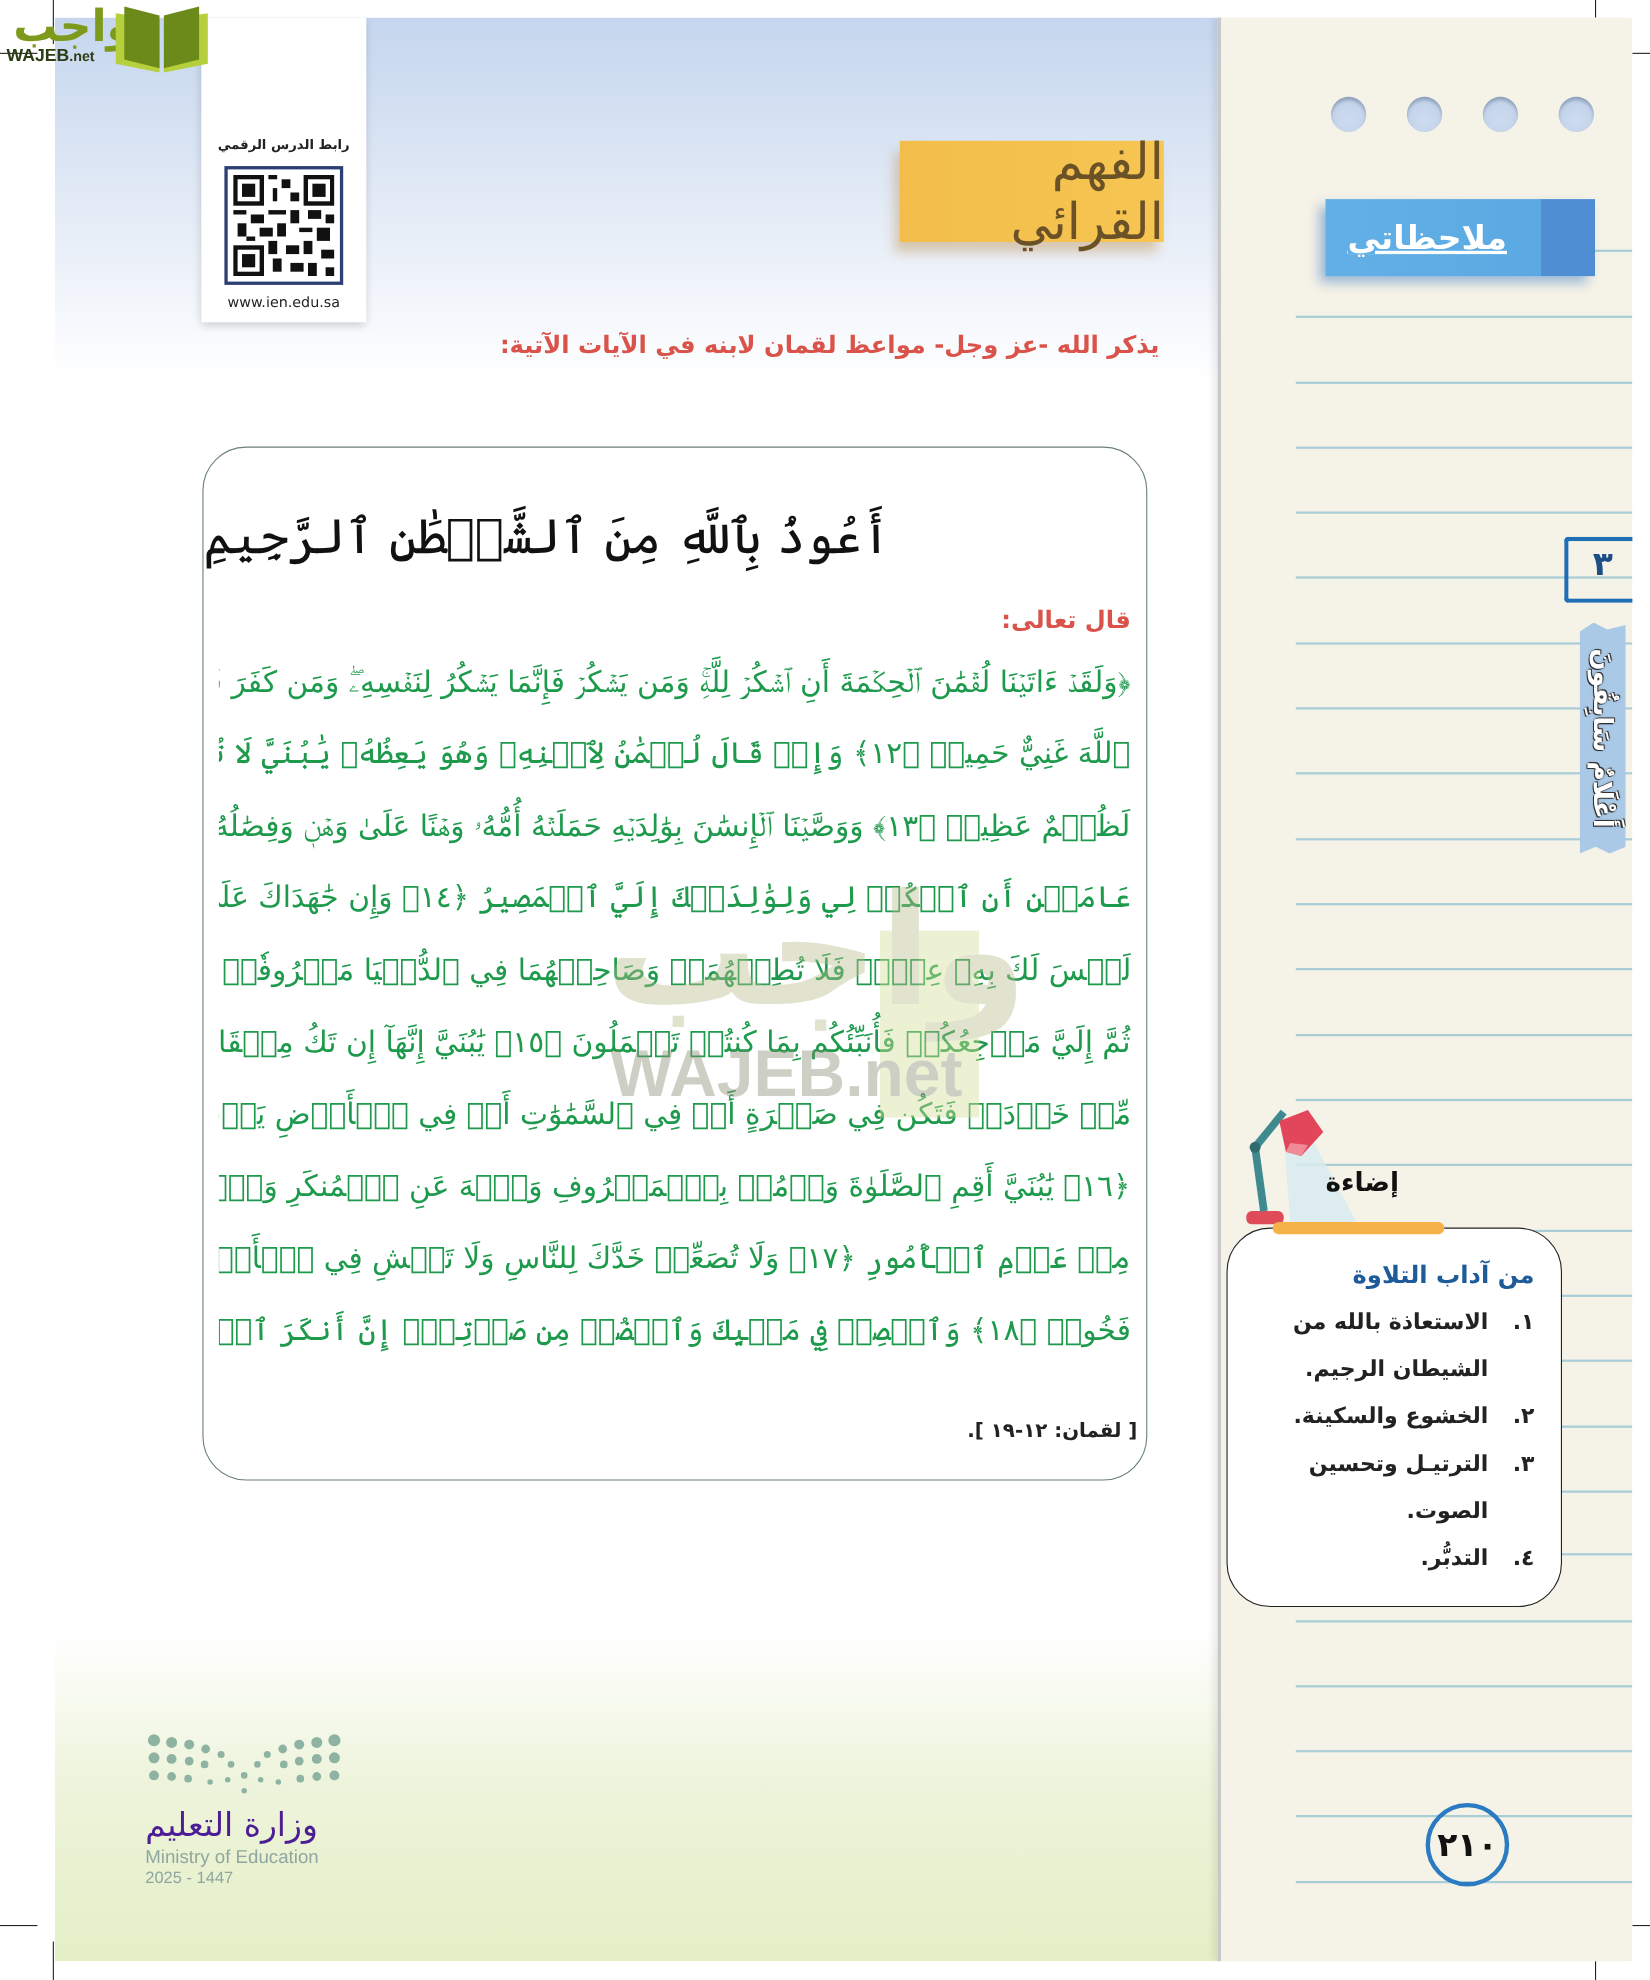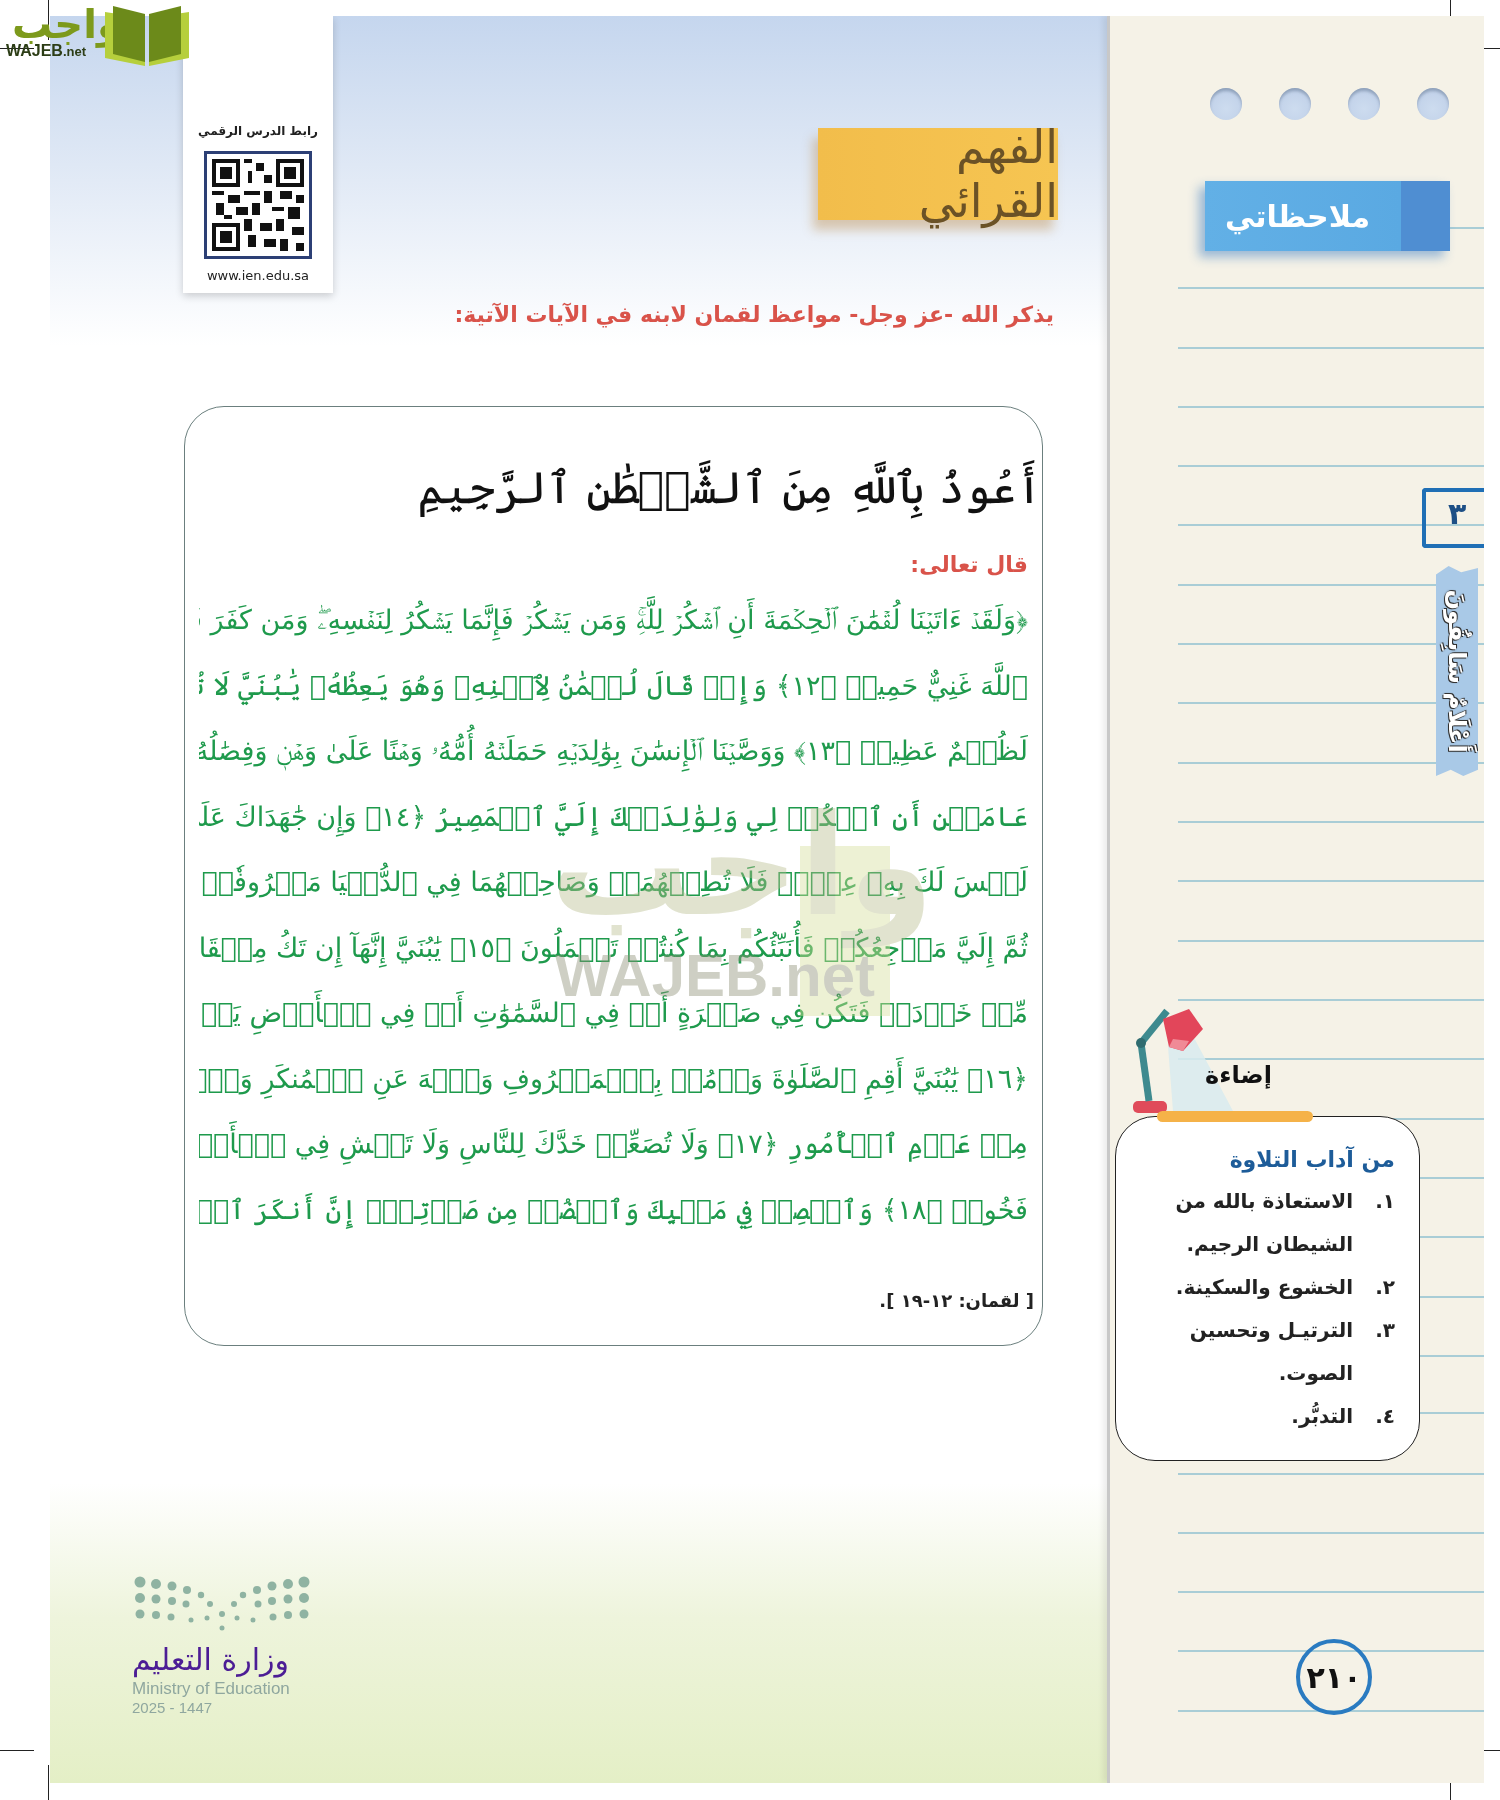--- a/index.html
+++ b/index.html
@@ -19,21 +19,21 @@
   
   .notes { position: absolute; left: 1057px; top: 0; width: 377px; height: 1767px; background: #f5f2e7;
     border-left: 3px solid #c8c8c8; box-shadow: -4px 0 6px rgba(0,0,0,0.08); }
   .notes-line { position: absolute; left: 68px; right: 0; height: 2px; background: #a9cdd6; }
   .hole { position: absolute; top: 72px; width: 32px; height: 32px; border-radius: 50%;
     background: radial-gradient(circle at 50% 65%, #cddcef 0%, #c3d3ea 60%, #9aaec7 100%);
     box-shadow: inset 0 3px 3px rgba(80,100,130,0.35); }
   .notes-tab { position: absolute; left: 95px; top: 165px; width: 245px; height: 70px;
     background: linear-gradient(90deg, #62b0e6 0%, #5aa9e2 80%, #4f8ed2 80%, #4f8ed2 100%);
     box-shadow: -6px 6px 10px rgba(40,110,190,0.45);
-    color: #fff; font-weight: bold; font-size: 30px; display: flex; align-items: center; padding-left: 35px; direction: rtl; justify-content: flex-start; padding-right: 80px; }
+    color: #fff; font-weight: bold; font-size: 30px; display: flex; align-items: center; padding-left: 35px; direction: rtl; justify-content: flex-start; padding-right: 80px; text-decoration: underline; }
   .unit-box { position: absolute; left: 312px; top: 472px; width: 80px; height: 60px;
     border: 4px solid #1f6fb5; border-right: none; border-radius: 4px 0 0 4px; }
   .unit-num { position: absolute; left: 22px; top: 4px; font-size: 30px; font-weight: bold; color: #1d4f86; }
   .unit-ribbon { position: absolute; left: 326px; top: 550px; width: 42px; height: 210px; background: #a9c9e7;
     clip-path: polygon(0 4%, 30% 0, 60% 3%, 100% 1%, 100% 97%, 65% 100%, 35% 97%, 0 100%); }
   .unit-ribbon span { position: absolute; left: 50%; top: 50%; transform: translate(-50%,-50%) rotate(90deg);
     white-space: nowrap; color: #fff; font-weight: bold; font-size: 24px;
     text-shadow: 0 0 2px #333, 1px 1px 0 #333, -1px -1px 0 #333; }
 
   
@@ -56,21 +56,21 @@
   .logo-en { position: absolute; left: 6px; top: 42px; font-size: 16px; font-weight: bold; color: #2c3d16; font-family: "Liberation Sans", sans-serif; }
   .logo-en small { font-size: 13px; }
   .logo-book { position: absolute; left: 105px; top: 4px; }
 
   
   .intro { position: absolute; right: 430px; top: 286px; font-size: 22px; font-weight: bold; color: #d9534a; direction: rtl; white-space: nowrap; }
 
   
   .quran-box { position: absolute; left: 134px; top: 390px; width: 859px; height: 940px;
     border: 1.5px solid #6b7f7e; border-radius: 40px; background: #fff; }
-  .isti3adha { position: absolute; left: 0; right: 0; top: 55px; text-align: right; font-family: "DejaVu Serif", serif;
+  .isti3adha { position: absolute; left: 0; right: 0; top: 55px; text-align: left; font-family: "DejaVu Serif", serif;
     font-size: 44px; color: #111; direction: rtl; }
   .qala { position: absolute; right: 14px; top: 145px; font-size: 22px; font-weight: bold; color: #d9534a; direction: rtl; }
   .verses { position: absolute; left: 14px; right: 14px; top: 180px; direction: rtl; }
   .verse-line { height: 65.5px; display: flex; align-items: center; font-family: "DejaVu Serif", serif;
     font-size: 27px; color: #1e9a4c; white-space: nowrap; overflow: hidden; text-align-last: justify; text-align: justify; }
   .verse-line span { display: block; width: 100%; }
   .ref { position: absolute; right: 8px; bottom: 34px; font-size: 18px; color: #222; direction: rtl; font-weight: bold; }
 
   
   .watermark { position: absolute; left: 470px; top: 800px; width: 360px; height: 200px; opacity: 0.42; pointer-events: none; }

